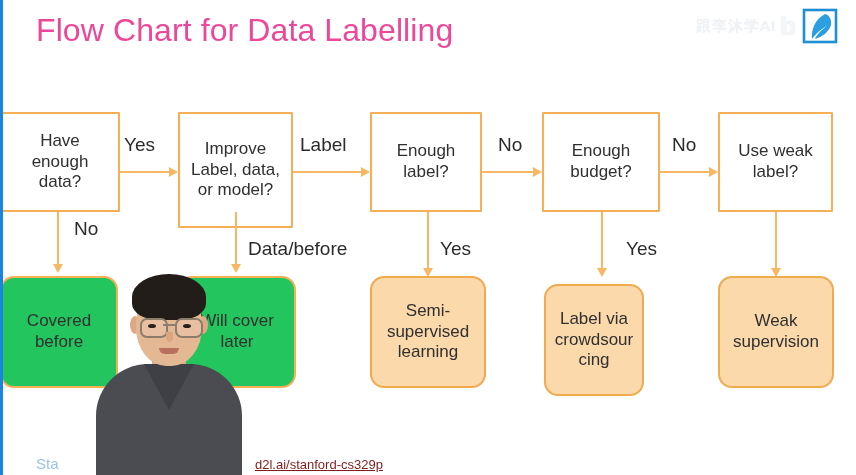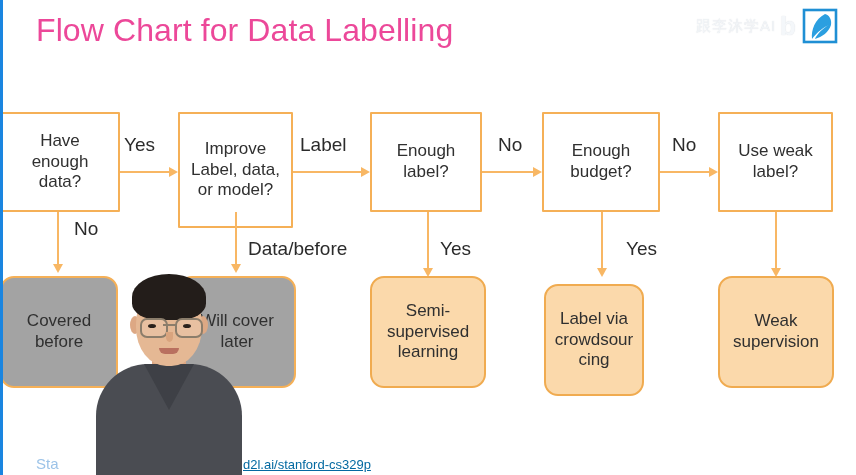--- a/index.html
+++ b/index.html
@@ -44,21 +44,21 @@
   .node{
     position:absolute;box-sizing:border-box;
     display:flex;align-items:center;justify-content:center;
     text-align:center;color:#303030;font-size:17px;line-height:1.22;
     padding:2px 4px;
   }
   .node.decision{
     border:2px solid #f5b057;background:#ffffff;border-radius:1px;
   }
   .node.plain{
-    border:2px solid #f5b057;background:#a3a3a3;border-radius:14px;
+    border:2px solid #f5b057;background:#22c55e;border-radius:14px;
   }
   .node.filled{
     border:2px solid #f0ab50;background:#fbd9ab;border-radius:14px;
   }
 
   
   .conn{position:absolute;background:#f8b764;}
   .conn.h{height:2px;}
   .conn.v{width:2px;}
   .arrow-r{
@@ -119,21 +119,21 @@
   
   .footer{
     position:absolute;left:0;bottom:3px;width:100%;height:20px;z-index:10;
   }
   .footer-left{
     position:absolute;left:36px;bottom:0;
     font-size:15px;color:#9cc3e8;white-space:nowrap;
   }
   .footer-link{
     position:absolute;left:243px;bottom:0;
-    font-size:13px;color:#0369a1;text-decoration:underline;white-space:nowrap;
+    font-size:13px;color:#7f1d1d;text-decoration:underline;white-space:nowrap;padding-left:12px;
   }
 </style>
 </head>
 <body>
 
 <div id="slide">
 
   <div class="left-stripe"></div>
 
   <div class="slide-title">Flow Chart for Data Labelling</div>

